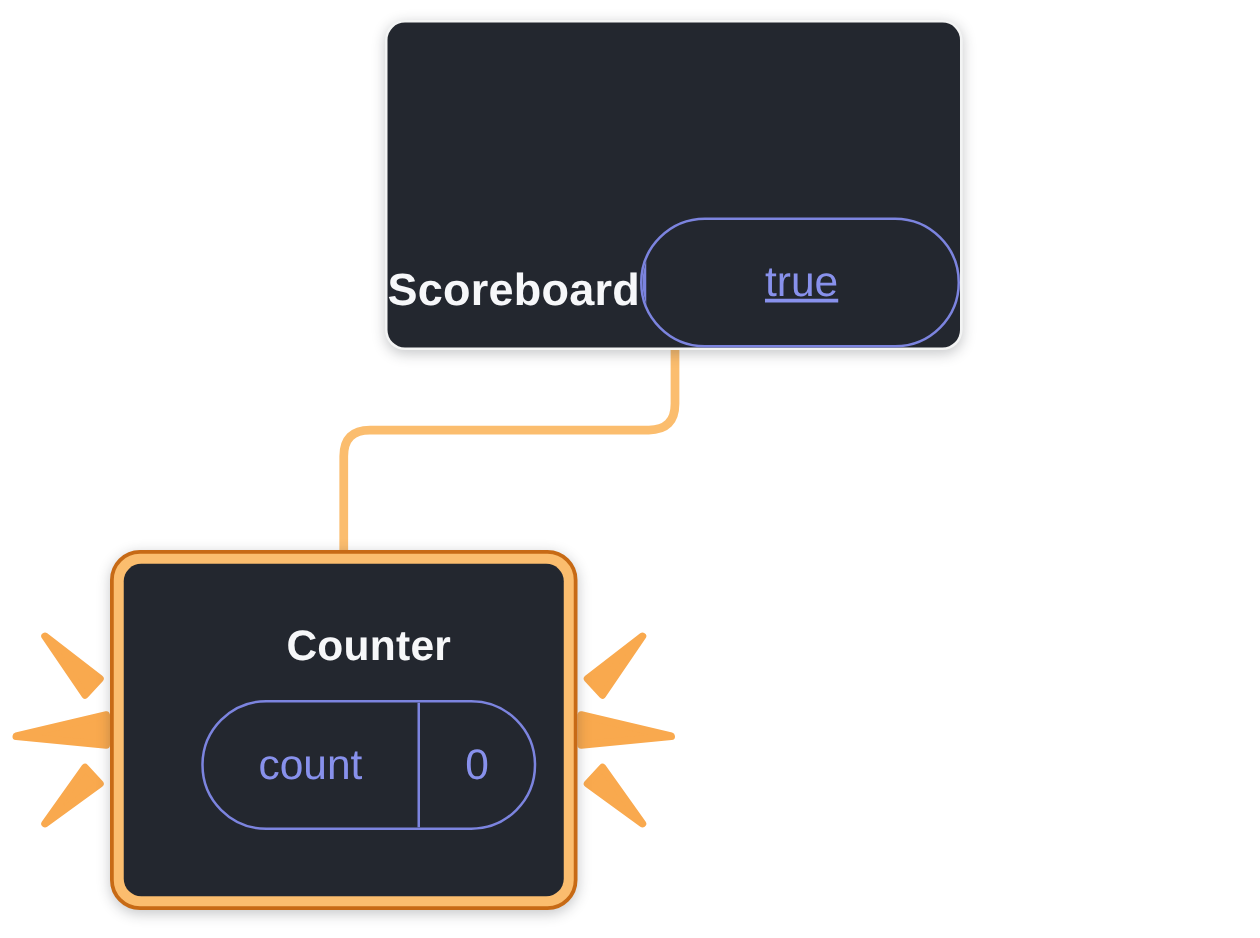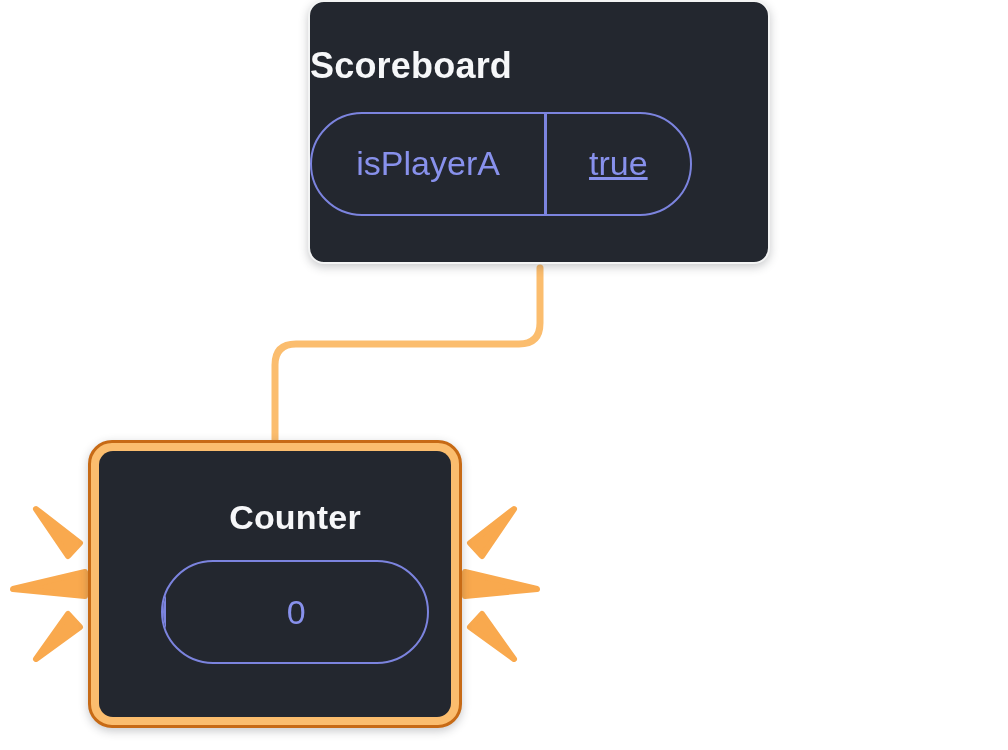--- a/index.html
+++ b/index.html
@@ -17,27 +17,27 @@
   body{
     width:1008px;height:750px;
     background:var(--background);
     font-family:"Liberation Sans", sans-serif;
     overflow:hidden;
   }
   .canvas{position:relative;width:1008px;height:750px;}
 
   
   .scoreboard{
-    position:absolute;left:308px;top:0;width:462px;height:264px;
+    position:absolute;left:308px;top:16px;width:462px;height:264px;
     background:var(--slate);
     border:2px solid rgba(255,255,255,0.95);
     border-radius:16px;
     box-shadow:0 3px 10px rgba(35,39,47,0.25);
     box-sizing:border-box;
-    display:flex;flex-direction:column;align-items:flex-start;
+    display:flex;flex-direction:row;align-items:flex-end;
     padding-top:44px;
   }
   .component-title{
     color:var(--title-text);
     font-size:36px;font-weight:700;
     line-height:1.1;
     letter-spacing:0.2px;
   }
   .scoreboard .component-title{margin-bottom:26px;}
 
@@ -107,29 +107,29 @@
       <polygon points="36,659 80,627 68,614"></polygon>
       <polygon points="514,509 470,543 482,556"></polygon>
       <polygon points="537,589 465,572 465,596"></polygon>
       <polygon points="514,659 470,627 482,614"></polygon>
     </g>
   </svg>
 
   <div class="scoreboard">
     <div class="component-title">Scoreboard</div>
     <div class="pill">
-      <div class="pill-cell key">isPlayerA</div>
       <div class="pill-divider"></div>
       <div class="pill-cell value">true</div>
     </div>
   </div>
 
   <div class="counter-outer">
     <div class="counter-inner">
       <div class="component-title">Counter</div>
       <div class="pill">
+        <div class="pill-cell key">count</div>
         <div class="pill-divider"></div>
         <div class="pill-cell value">0</div>
       </div>
     </div>
   </div>
 
 </div>
 
 </body></html>

